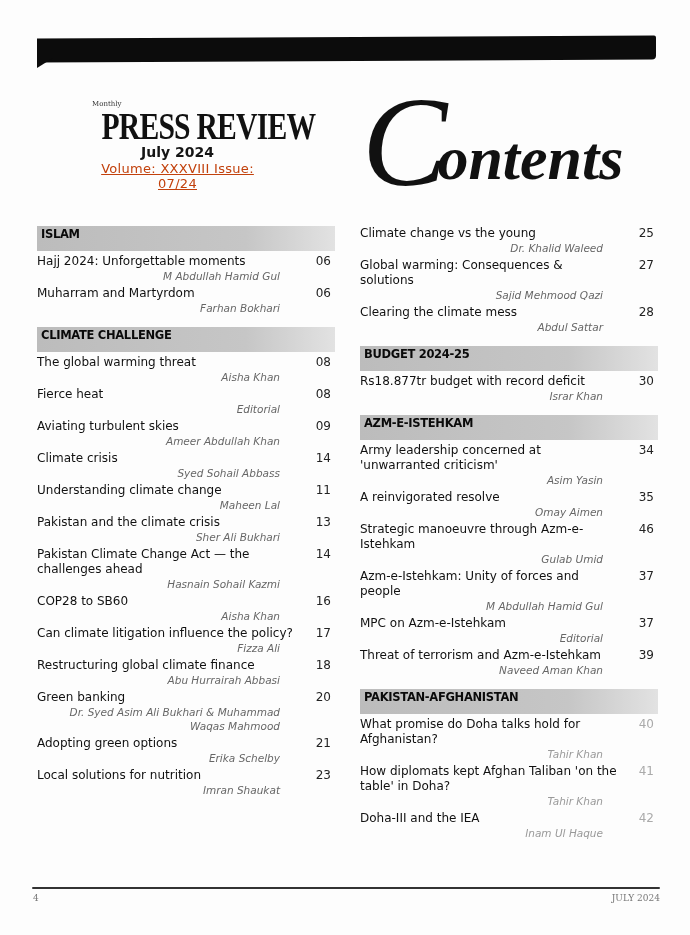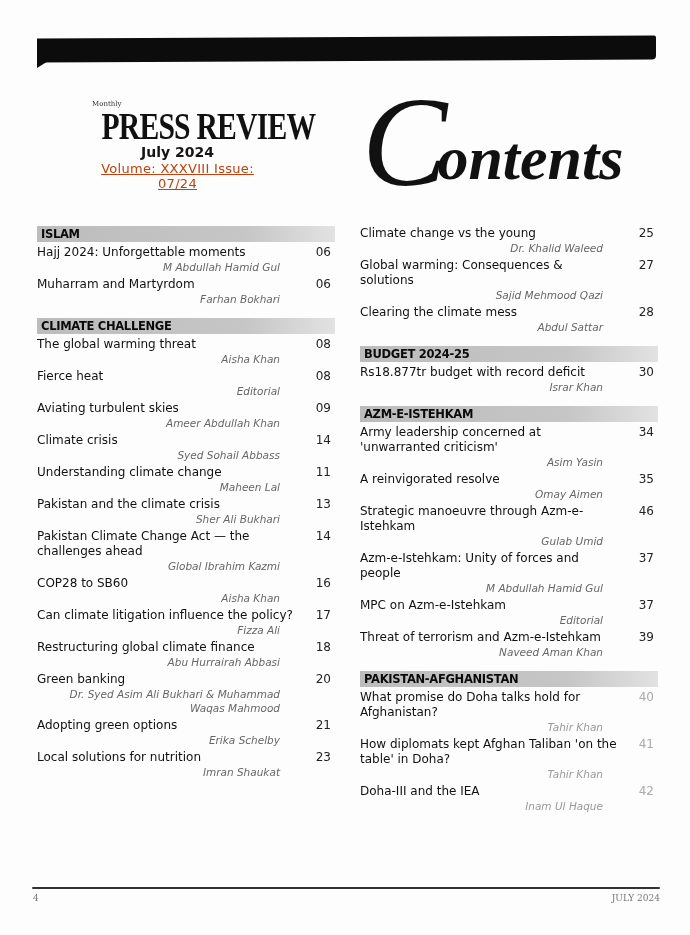--- a/index.html
+++ b/index.html
@@ -36,21 +36,21 @@
   .contents-title .big-c {
     font-size: 128px; font-family: "Liberation Serif", serif; font-style: italic;
     font-weight: normal; display: inline-block; margin-right: -10px; vertical-align: -6px;
   }
   .contents-title .rest { font-family: "Liberation Serif", serif; font-weight: bold; font-size: 62px; }
   .col { position: absolute; top: 226px; }
   .col-left { left: 37px; width: 298px; }
   .col-right { left: 360px; width: 298px; }
   .section-header {
     background: linear-gradient(90deg, #bcbcbc 0%, #c6c6c6 70%, #e2e2e2 100%);
-    height: 16px; line-height: 16px; font-weight: bold; font-size: 11.5px;
+    height: 25px; line-height: 16px; font-weight: bold; font-size: 11.5px;
     padding-left: 4px; color: #0a0a0a; letter-spacing: -0.3px; margin-bottom: 3px;
   }
   .section { margin-bottom: 12px; }
   .entry { position: relative; padding-right: 38px; margin-bottom: 3px; }
   .entry-title { font-size: 12px; line-height: 15px; color: #111; }
   .entry-author {
     text-align: right; font-style: italic; font-size: 10.5px; line-height: 14px;
     color: #666; padding-right: 17px;
   }
   .entry-page {
@@ -123,21 +123,21 @@
         <div class="entry-author">Maheen Lal</div>
         <div class="entry-page">11</div>
       </div>
       <div class="entry">
         <div class="entry-title">Pakistan and the climate crisis</div>
         <div class="entry-author">Sher Ali Bukhari</div>
         <div class="entry-page">13</div>
       </div>
       <div class="entry">
         <div class="entry-title">Pakistan Climate Change Act — the challenges ahead</div>
-        <div class="entry-author">Global Ibrahim Kazmi</div>
+        <div class="entry-author">Hasnain Sohail Kazmi</div>
         <div class="entry-page">14</div>
       </div>
       <div class="entry">
         <div class="entry-title">COP28 to SB60</div>
         <div class="entry-author">Aisha Khan</div>
         <div class="entry-page">16</div>
       </div>
       <div class="entry">
         <div class="entry-title">Can climate litigation influence the policy?</div>
         <div class="entry-author">Fizza Ali</div>

